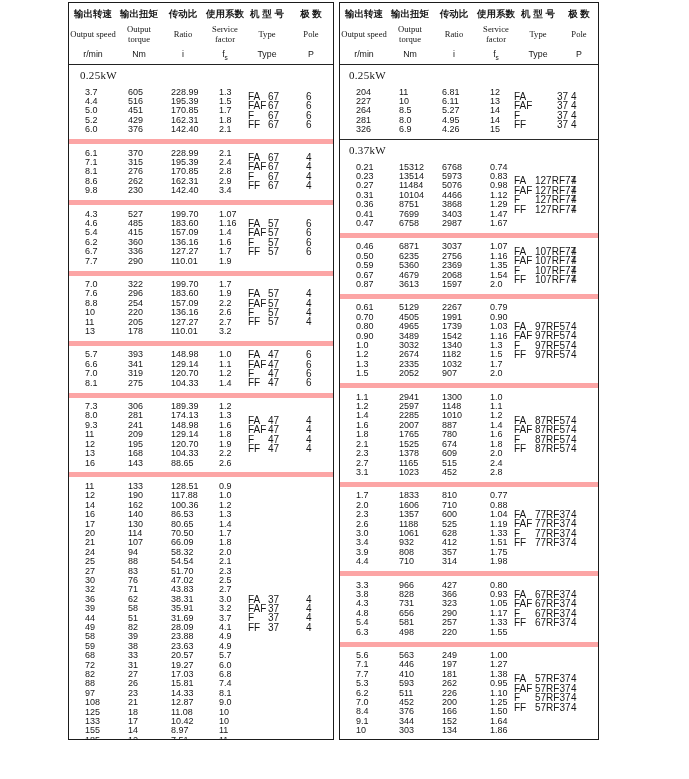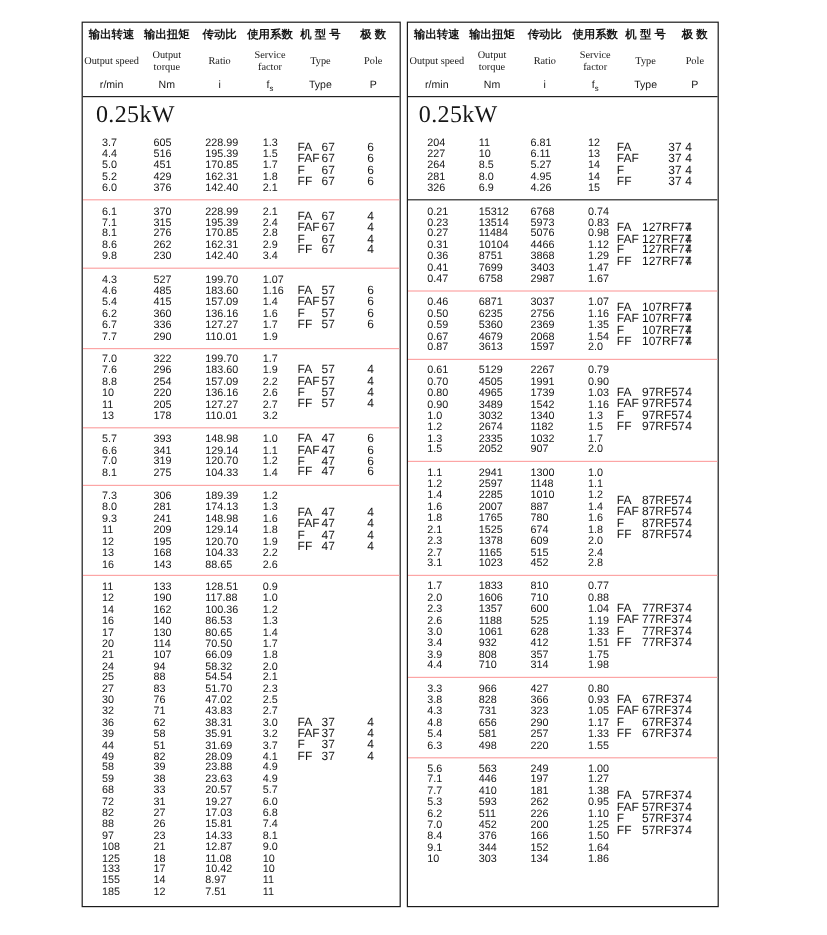--- a/index.html
+++ b/index.html
@@ -2,21 +2,21 @@
 <html><head>
 <meta charset="utf-8">
 <style>
   html,body{margin:0;padding:0;}
   body{
     width:689px;height:779px;background:#ffffff;position:relative;
     font-family:"Liberation Sans", sans-serif;color:#161616;
     -webkit-font-smoothing:antialiased;
   }
   .tables-wrap{
-    position:absolute;left:68px;top:18px;display:flex;gap:5px;
+    position:absolute;left:68px;top:2px;display:flex;gap:5px;
   }
   .spec{
     border:1.5px solid #1b1b1b;background:#fff;box-sizing:border-box;
   }
   .t-l{width:266px;}
   .t-r{width:260px;}
 
   
   .hdr{
     display:grid;grid-template-columns:48px 44px 44px 40px 44px 1fr;
@@ -25,27 +25,27 @@
   .hcol{text-align:center;}
   .zh{height:15px;font-weight:700;font-size:9.5px;line-height:14px;white-space:nowrap;}
   .en{height:25px;display:flex;align-items:center;justify-content:center;
       font-size:8.6px;line-height:9.6px;font-family:Liberation Serif, serif;}
   .unit{height:13px;font-size:8.8px;padding-top:2px;white-space:nowrap;}
   .unit .sub{font-size:6.5px;}
 
   
   .tbody{height:674px;overflow:hidden;}
   .ptitle{
-    font-family:"Liberation Serif", serif;font-size:20px;
+    font-family:"Liberation Serif", serif;font-size:11px;
     padding:4px 0 2px 11px;letter-spacing:.3px;
   }
   .t-r .ptitle{padding-left:9px;}
   .sec + .sec{border-top:1px solid #2a2a2a;}
   .grp{position:relative;padding:4.5px 0;}
-  .grp + .grp{border-top:1px solid #fca5a5;}
+  .grp + .grp{border-top:5px solid #fca5a5;}
 
   .rows{display:grid;grid-template-columns:48px 44px 46px 40px;}
   .c{font-size:9px;line-height:9.4px;white-space:nowrap;}
   .c0{padding-left:16px;}
   .c1{padding-left:11px;}
   .c2{padding-left:10px;}
   .c3{padding-left:12px;}
 
   .tb{position:absolute;top:50%;transform:translateY(-50%);}
   .t-l .tb{left:176px;padding-left:3px;}
@@ -605,20 +605,21 @@
               </div>
               <div class="ln">
                 <span class="md">FF</span>
                 <span class="sz">37</span>
                 <span class="pl">4</span>
               </div>
             </div>
           </div>
         </div>
         <div class="sec">
+          <div class="ptitle">0.37kW</div>
           <div class="grp">
             <div class="rows">
               <div class="c c0">0.21</div>
               <div class="c c1">15312</div>
               <div class="c c2">6768</div>
               <div class="c c3">0.74</div>
               <div class="c c0">0.23</div>
               <div class="c c1">13514</div>
               <div class="c c2">5973</div>
               <div class="c c3">0.83</div>

